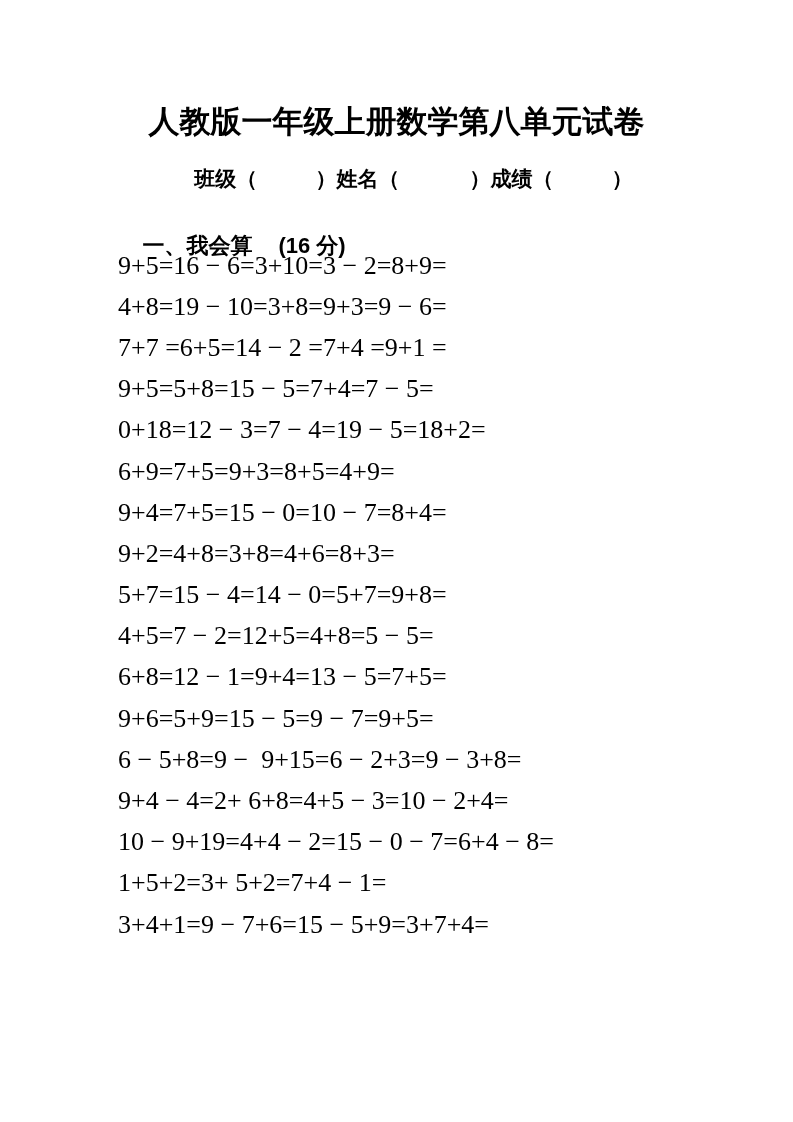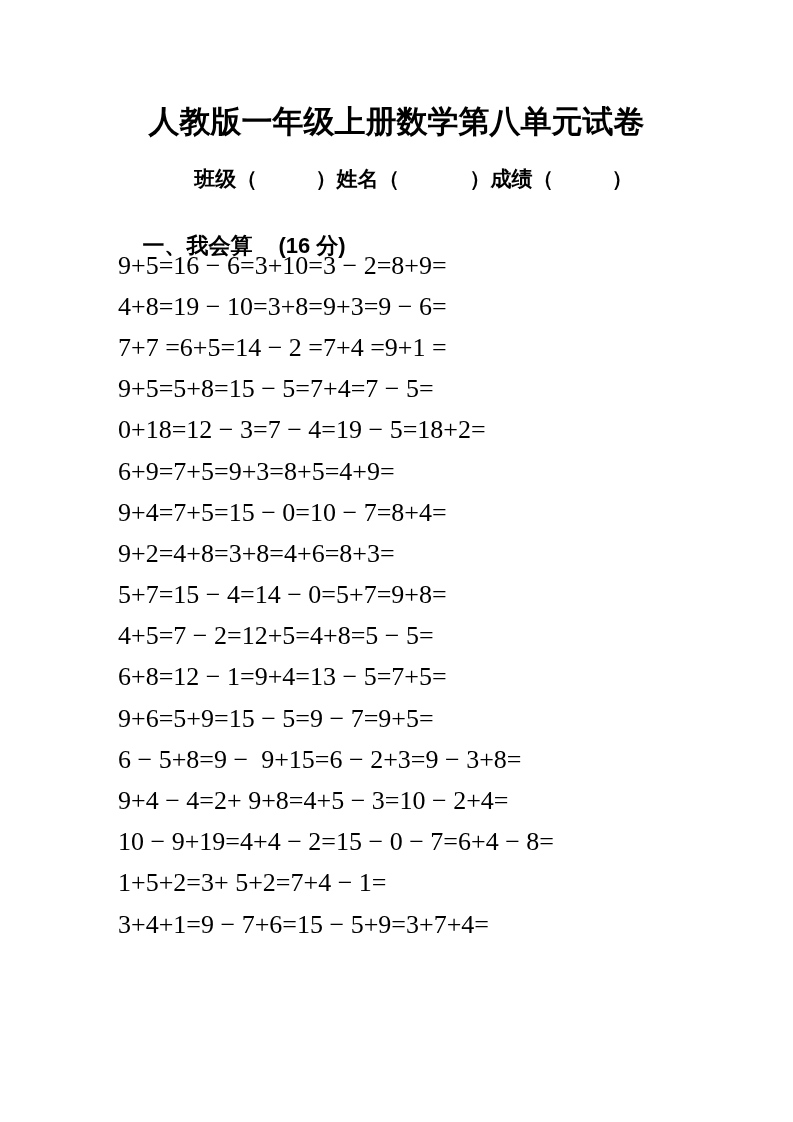--- a/index.html
+++ b/index.html
@@ -163,21 +163,21 @@
         <div class="prob-cell">9+5=</div>
       </div>
       <div class="prob-row">
         <div class="prob-cell">6 − 5+8=</div>
         <div class="prob-cell">9 −  9+15=</div>
         <div class="prob-cell">6 − 2+3=</div>
         <div class="prob-cell">9 − 3+8=</div>
       </div>
       <div class="prob-row">
         <div class="prob-cell">9+4 − 4=</div>
-        <div class="prob-cell">2+ 9+8=</div>
+        <div class="prob-cell">2+ 6+8=</div>
         <div class="prob-cell">4+5 − 3=</div>
         <div class="prob-cell">10 − 2+4=</div>
       </div>
       <div class="prob-row">
         <div class="prob-cell">10 − 9+19=</div>
         <div class="prob-cell">4+4 − 2=</div>
         <div class="prob-cell">15 − 0 − 7=</div>
         <div class="prob-cell">6+4 − 8=</div>
       </div>
       <div class="prob-row">

